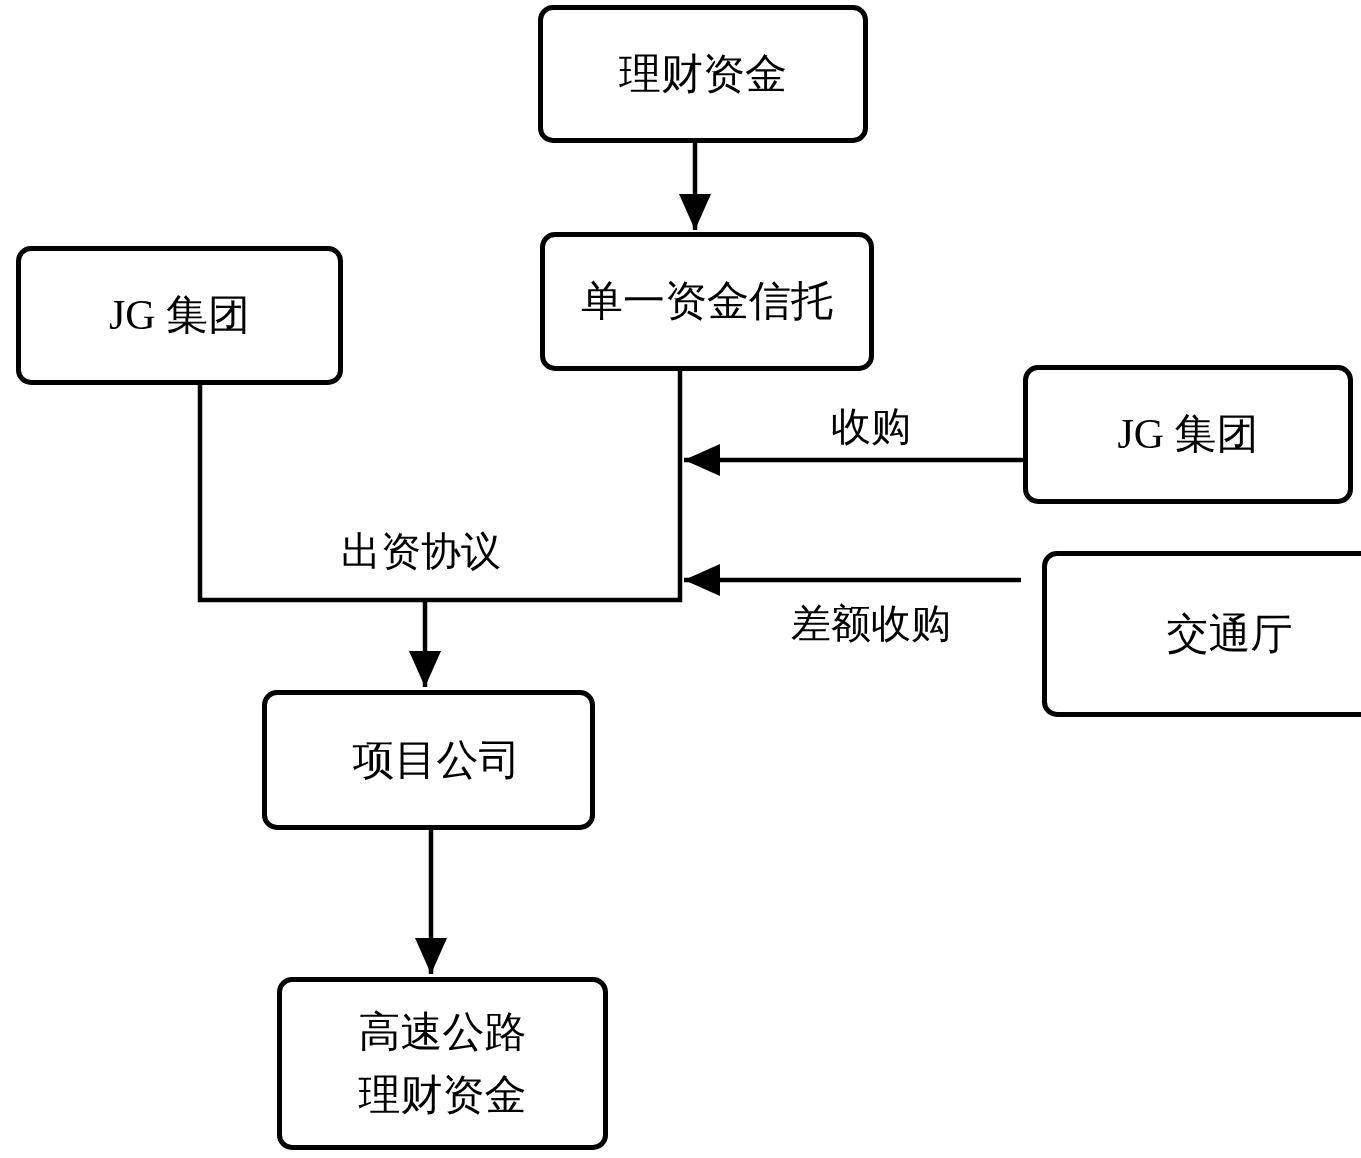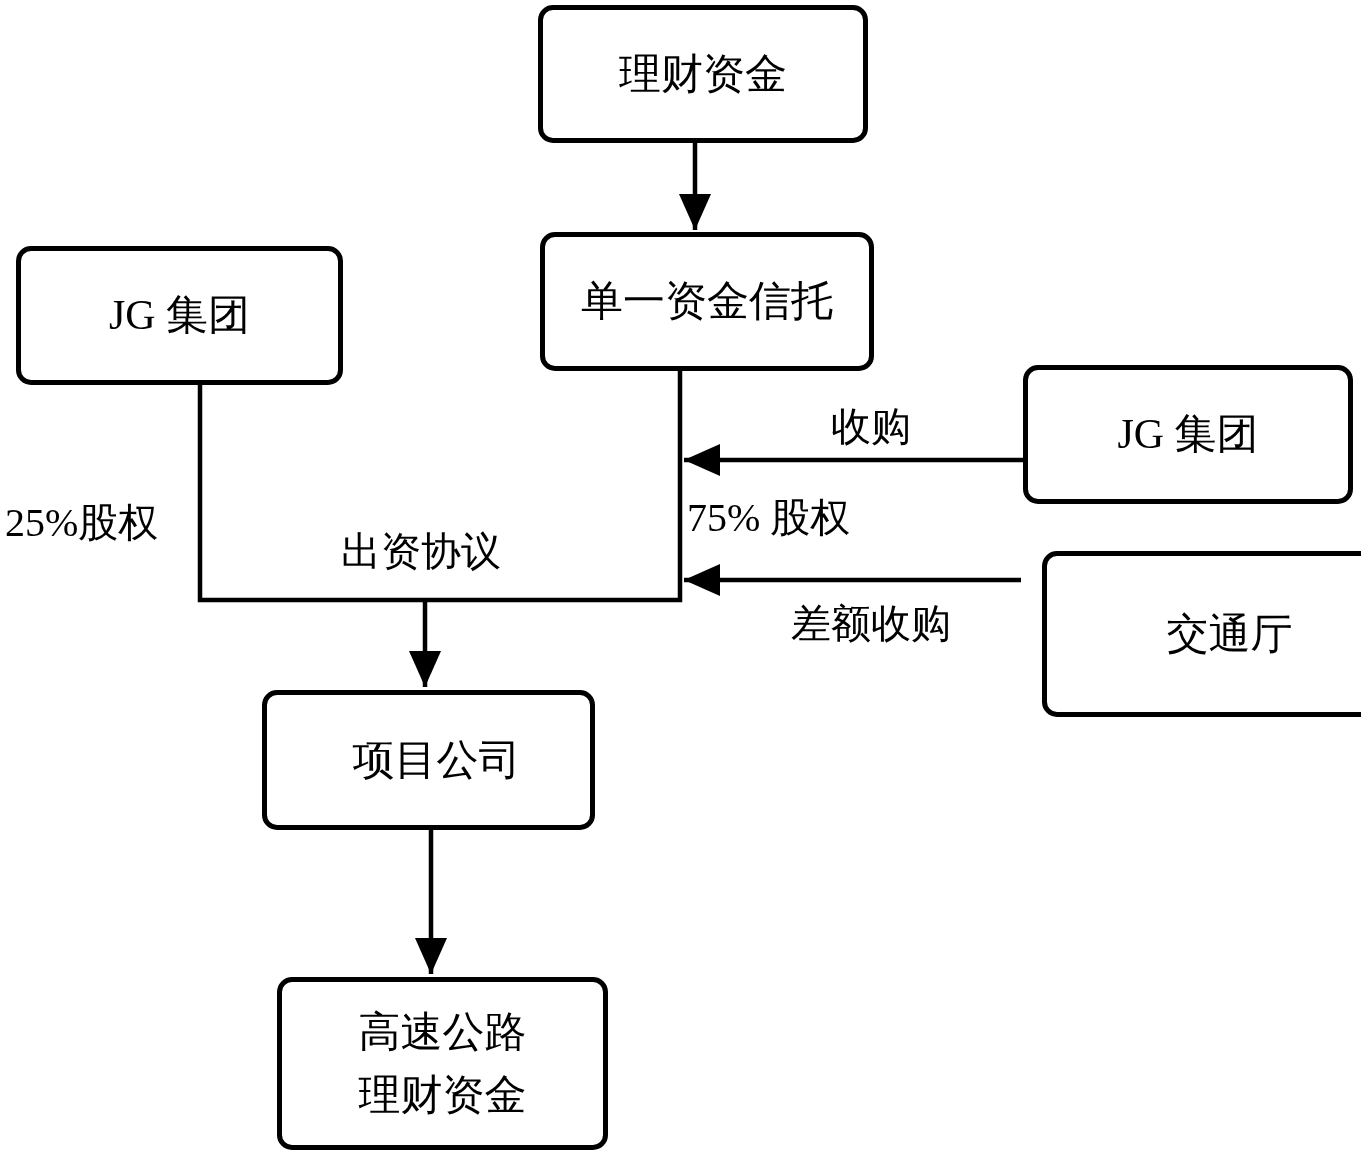--- a/index.html
+++ b/index.html
@@ -93,21 +93,19 @@
     <span>项目公司</span>
   </div>
 
   <div class="node" style="left:277px; top:977px; width:331px; height:173px;">
     <span>高速公路
 理财资金</span>
   </div>
 
   <div class="edge-label" style="left:831px; top:405px;">收购</div>
 
-  <div class="edge-label" style="left:687px; top:496px;">75% 股权</div>
 
-  <div class="edge-label" style="left:5px; top:501px;">25%股权</div>
 
   <div class="edge-label" style="left:791px; top:602px;">差额收购</div>
 
   <div class="edge-label" style="left:341px; top:530px;">出资协议</div>
 
 </div>
 
 </body></html>

